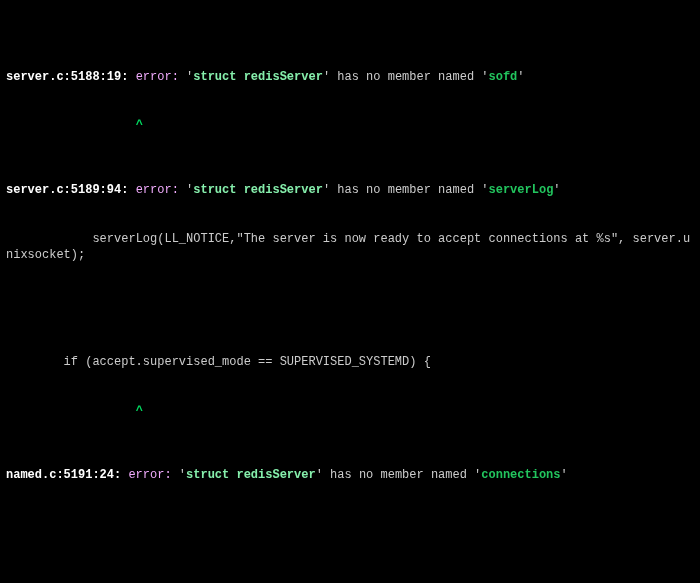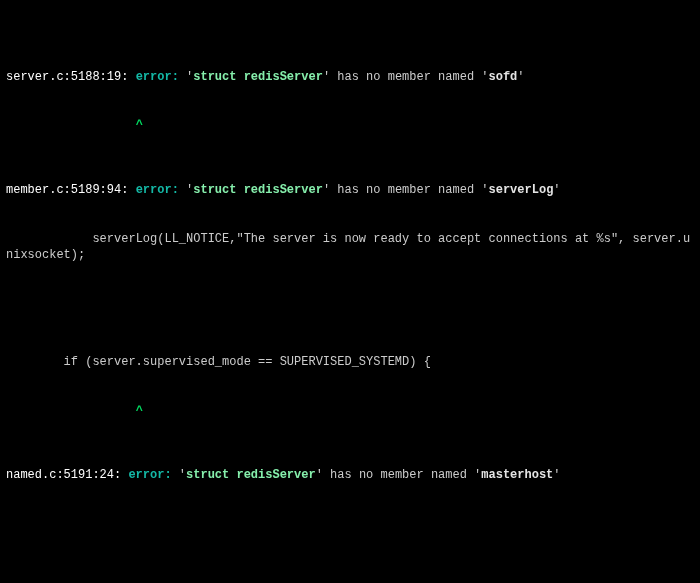--- a/index.html
+++ b/index.html
@@ -10,46 +10,46 @@
     font-family: "Consolas", "Menlo", "Courier New", monospace;
     font-size: 12px;
     line-height: 1.35;
     width: 700px;
   }
   .term {
     padding: 4px 6px;
     white-space: pre-wrap;
     word-break: break-all;
   }
-  .err { color: #14b8a6; font-weight: bold; margin-top: 36px; }
-  .mem { color: #e5e5e5; font-weight: bold; margin-top: 6px; }
+  .err { color: #f0abfc; font-weight: normal; margin-top: 36px; }
+  .mem { color: #22c55e; font-weight: bold; margin-top: 6px; }
   .str { color: #86efac; font-weight: bold; }
-  .loc { color: #fff; font-weight: normal; }
+  .loc { color: #fff; font-weight: bold; }
   .caret { color: #00d75f; font-weight: bold; }
   .dim { color: #ccc; }
   .row { display: block; }
   .gap { height: 10px; }
 </style>
 </head>
 <body>
 
 <div class="term">
 
   
   <span class="row"><span class="loc">server.c:5188:19:</span> <span class="err">error:</span><span class="dim"> '</span><span class="str">struct redisServer</span><span class="dim">' has no member named '</span><span class="mem">sofd</span><span class="dim">'</span></span>
   <span class="row caret">                  ^</span>
 
-  <span class="row"><span class="loc">member.c:5189:94:</span> <span class="err">error:</span><span class="dim"> '</span><span class="str">struct redisServer</span><span class="dim">' has no member named '</span><span class="mem">serverLog</span><span class="dim">'</span></span>
+  <span class="row"><span class="loc">server.c:5189:94:</span> <span class="err">error:</span><span class="dim"> '</span><span class="str">struct redisServer</span><span class="dim">' has no member named '</span><span class="mem">serverLog</span><span class="dim">'</span></span>
   <span class="row dim">            serverLog(LL_NOTICE,"The server is now ready to accept connections at %s", server.unixsocket);</span>
   <div class="gap"></div>
 
-  <span class="row dim">        if (server.supervised_mode == SUPERVISED_SYSTEMD) {</span>
+  <span class="row dim">        if (accept.supervised_mode == SUPERVISED_SYSTEMD) {</span>
   <span class="row caret">                  ^</span>
 
-  <span class="row"><span class="loc">named.c:5191:24:</span> <span class="err">error:</span><span class="dim"> '</span><span class="str">struct redisServer</span><span class="dim">' has no member named '</span><span class="mem">masterhost</span><span class="dim">'</span></span>
+  <span class="row"><span class="loc">named.c:5191:24:</span> <span class="err">error:</span><span class="dim"> '</span><span class="str">struct redisServer</span><span class="dim">' has no member named '</span><span class="mem">connections</span><span class="dim">'</span></span>
   
   
 
   
   
   
 
   
   
   

